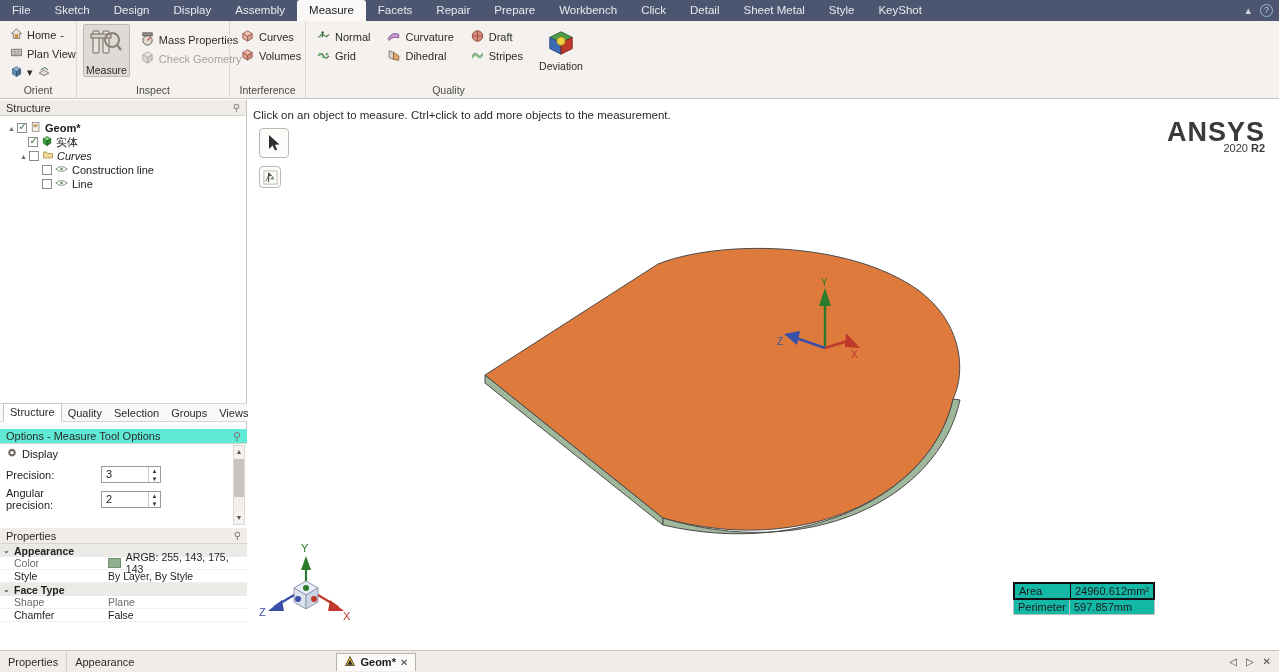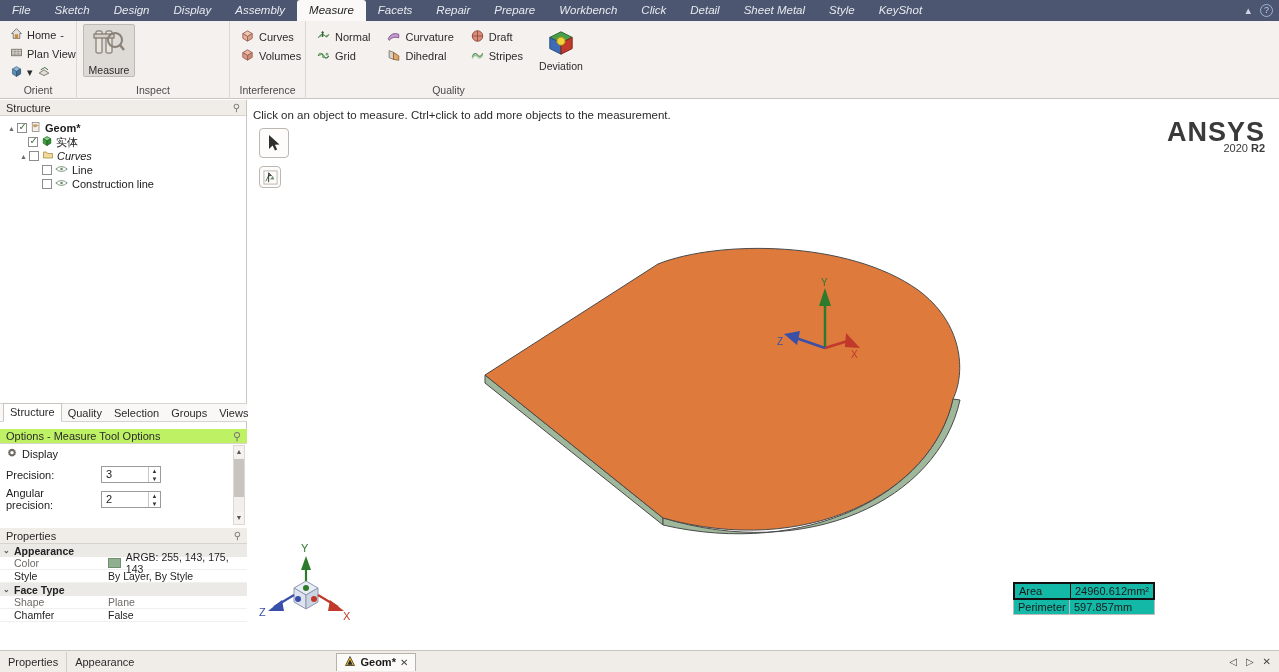--- a/index.html
+++ b/index.html
@@ -15,21 +15,21 @@
   #app { position: relative; width: 1279px; height: 672px; }
 
   
   .menubar {
     position: absolute; left: 0; top: 0; width: 1279px; height: 21px;
     background: #4c5670;
     display: flex; align-items: stretch;
   }
   .menu-item {
     padding: 0 12px; height: 38px; line-height: 21px;
-    color: #e8eaf0; font-size: 11.5px; white-space: nowrap; font-style: italic;
+    color: #e8eaf0; font-size: 11.5px; white-space: nowrap;
   }
   .menu-item.active {
     background: #fbf9f7; color: #222; border-radius: 3px 3px 0 0;
   }
   .menu-right { margin-left: auto; display: flex; align-items: center; padding-right: 6px; gap: 9px; }
   .mr-ico { color: #cfd4e0; font-size: 11px; line-height: 1; }
   .help-circle {
     width: 13px; height: 13px; border-radius: 50%;
     border: 1.2px solid #9fb3d9; color: #bcd0f0;
     font-size: 9px; line-height: 11px; text-align: center;
@@ -95,21 +95,21 @@
     position: absolute; left: 0; top: 303px; width: 247px; height: 19px;
     background: #faf8f6; border-top: 1px solid #d8d3ce; border-bottom: 1px solid #d8d3ce;
     display: flex; align-items: center; padding-left: 3px;
   }
   .stab { padding: 0 6px; height: 18px; line-height: 18px; font-size: 11px; color: #2b2b2b; }
   .stab.active { background: #ffffff; border: 1px solid #c9c4bf; border-bottom-color:#fff; height:19px; line-height:17px; }
 
   .optpanel { position: absolute; left: 0; top: 329px; width: 247px; height: 99px; background: #fff; }
   .opt-head {
     height: 15px; line-height: 15px; padding: 0 6px; font-size: 11px; color: #2b2b2b;
-    background: #bef264; border-bottom: 1px solid #d8d3ce; display: flex;
+    background: #5eead4; border-bottom: 1px solid #d8d3ce; display: flex;
   }
   .opt-head .pin { margin-left: auto; color: #777; }
   .opt-section { display: flex; align-items: center; gap: 4px; padding: 3px 6px; font-size: 11px; }
   .opt-row { display: flex; align-items: center; padding: 2px 6px; font-size: 11px; gap: 13px; }
   .opt-row .lab { width: 82px; color: #222; }
   .spin { width: 60px; height: 17px; border: 1px solid #9a9a9a; background: #fff; display: flex; }
   .spin .val { flex: 1; padding-left: 4px; line-height: 15px; font-size: 11px; }
   .spin .arrows { width: 12px; border-left: 1px solid #c8c8c8; display: flex; flex-direction: column; }
   .spin .arrows span { flex: 1; font-size: 6px; text-align: center; line-height: 8px; color: #333; }
 
@@ -257,20 +257,42 @@
             <svg width="36" height="34" viewBox="0 0 36 34">
               <rect x="5" y="4" width="6" height="22" rx="1" fill="#e8e3db" stroke="#6d6760"></rect>
               <rect x="15" y="4" width="6" height="22" rx="1" fill="#e8e3db" stroke="#6d6760"></rect>
               <rect x="3" y="7" width="20" height="4" fill="#d7d0c7" stroke="#6d6760"></rect>
               <circle cx="24" cy="13" r="7" fill="none" stroke="#8a8279" stroke-width="2"></circle>
               <line x1="29" y1="18" x2="33" y2="23" stroke="#8a8279" stroke-width="2.4"></line>
             </svg>
           </span>
           <span class="lbl">Measure</span>
         </div>
+        <div class="rcol" style="margin-left:6px; padding-top:6px">
+          <div class="small-cmd">
+            <span class="ico">
+              <svg width="15" height="15" viewBox="0 0 16 16">
+                  <rect x="3" y="2" width="10" height="3" fill="#9a948c" stroke="#5e5951"></rect>
+                  <circle cx="8" cy="10" r="5" fill="#dfd9d1" stroke="#5e5951"></circle>
+                  <path d="M8 10 L11 7" stroke="#c0392b" stroke-width="1.2"></path>
+                </svg>
+            </span>
+            <span>Mass Properties</span>
+          </div>
+          <div class="small-cmd disabled">
+            <span class="ico">
+              <svg width="15" height="15" viewBox="0 0 16 16">
+                  <path d="M3 5 L8 2 L13 5 L8 8 Z" fill="#e9e6e1" stroke="#b3ada5"></path>
+                  <path d="M3 5 V11 L8 14 V8 Z" fill="#dedad4" stroke="#b3ada5"></path>
+                  <path d="M13 5 V11 L8 14 V8 Z" fill="#d2cdc6" stroke="#b3ada5"></path>
+                </svg>
+            </span>
+            <span>Check Geometry</span>
+          </div>
+        </div>
       </div>
       <div class="rgroup-label">Inspect</div>
     </div>
 
     <div class="rgroup" style="width:76px">
       <div class="rgroup-body" style="padding-top:6px">
         <div class="rcol">
           <div class="small-cmd">
             <span class="ico">
               <svg width="15" height="15" viewBox="0 0 16 16">
@@ -421,32 +443,32 @@
       </div>
 
       <div class="tnode" style="padding-left:42px">
         <span class="cbx"></span>
         <span class="ico">
           <svg width="13" height="10" viewBox="0 0 16 12">
               <path d="M1 6 Q8 0 15 6 Q8 12 1 6 Z" fill="none" stroke="#6f8f6f" stroke-width="1.1"></path>
               <circle cx="8" cy="6" r="1.6" fill="#6f8f6f"></circle>
             </svg>
         </span>
-        <span style="margin-left:4px">Line</span>
+        <span style="margin-left:4px">Construction line</span>
       </div>
 
       <div class="tnode" style="padding-left:42px">
         <span class="cbx"></span>
         <span class="ico">
           <svg width="13" height="10" viewBox="0 0 16 12">
               <path d="M1 6 Q8 0 15 6 Q8 12 1 6 Z" fill="none" stroke="#6f8f6f" stroke-width="1.1"></path>
               <circle cx="8" cy="6" r="1.6" fill="#6f8f6f"></circle>
             </svg>
         </span>
-        <span style="margin-left:4px">Construction line</span>
+        <span style="margin-left:4px">Line</span>
       </div>
     </div>
 
     <div class="structure-tabs">
       <div class="stab active">Structure</div>
       <div class="stab">Quality</div>
       <div class="stab">Selection</div>
       <div class="stab">Groups</div>
       <div class="stab">Views</div>
     </div>

